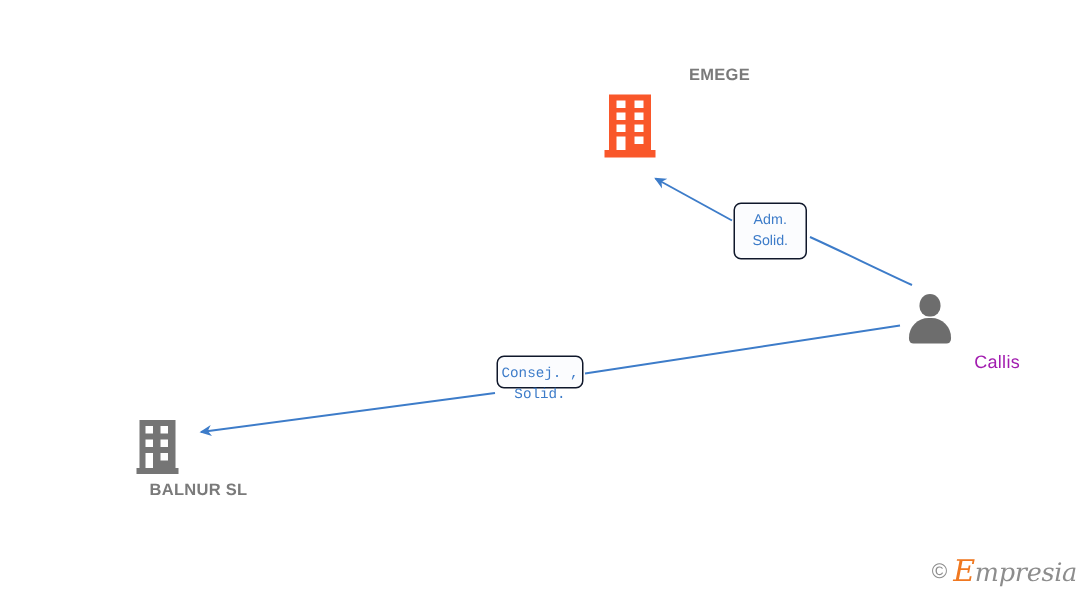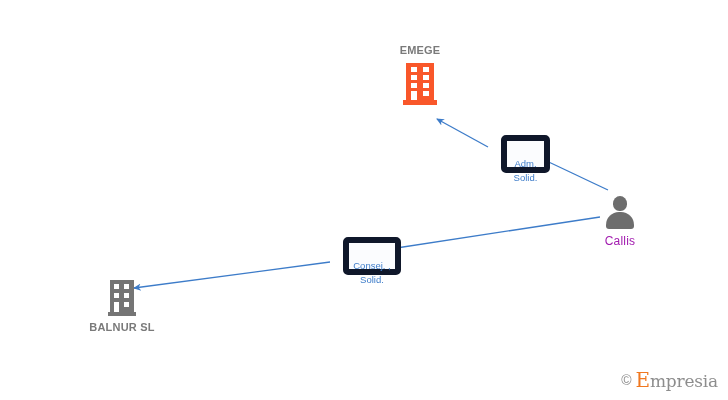--- a/index.html
+++ b/index.html
@@ -21,21 +21,21 @@
     position: absolute;
     left: 0;
     top: 0;
     width: 728px;
     height: 400px;
   }
 
   
   .node {
     position: absolute;
-    text-align: center;
+    text-align: right;
     white-space: nowrap;
   }
   .node-label {
     font-size: 11px;
     line-height: 13px;
     color: #7b7b7b;
     letter-spacing: 0.2px;
   }
   .node-label.bold { font-weight: bold; color: #7a7a7a; }
   .node-label.person { font-weight: normal; color: #a21caf; font-size: 12px; line-height: 15px; }
@@ -120,70 +120,71 @@
   .person-ico .torso {
     position: absolute;
     left: 3px; top: 16px;
     width: 28px; height: 17px;
     border-radius: 13px 13px 3px 3px;
     background: #6d6d6d;
   }
 
   
   #node-balnur {
-    left: 62px;
+    left: 45px;
     top: 280px;
     width: 120px;
   }
   #node-balnur .node-label { margin-top: 5px; }
 
   
   .edge-label {
     position: absolute;
     box-sizing: border-box;
-    border: 6px solid #0f172a;
+    border: 1px solid #0f172a;
     border-radius: 5px;
     background: #fbfcfe;
     color: #3d7cc9;
     font-size: 9.5px;
     line-height: 14px;
     text-align: center;
-    padding: 16px 0 4px 0;
+    padding: 4px 0 4px 0;
     white-space: nowrap;
-    margin-left: 12px;
   }
   #label-adm {
     left: 489px;
     top: 135px;
     width: 49px;
     height: 38px;
   }
   #label-consej {
     left: 331px;
     top: 237px;
     width: 58px;
-    height: 38px;
+    height: 22px;
+    font-family: Liberation Mono, monospace;
   }
   .edge-label .l1, .edge-label .l2 { display: block; }
 
   
   #watermark {
     position: absolute;
     right: 10px;
     bottom: 8px;
     display: flex;
     align-items: center;
     gap: 4px;
   }
   #watermark .copy {
     font-size: 14px;
     color: #8d8d8d;
   }
   #watermark .brand {
     font-family: "DejaVu Serif", serif;
+    font-style: italic;
     font-size: 17px;
     color: #8d8d8d;
     letter-spacing: -0.2px;
   }
   #watermark .brand .e {
     color: #f07820;
     font-size: 20px;
   }
 </style>
 </head>

